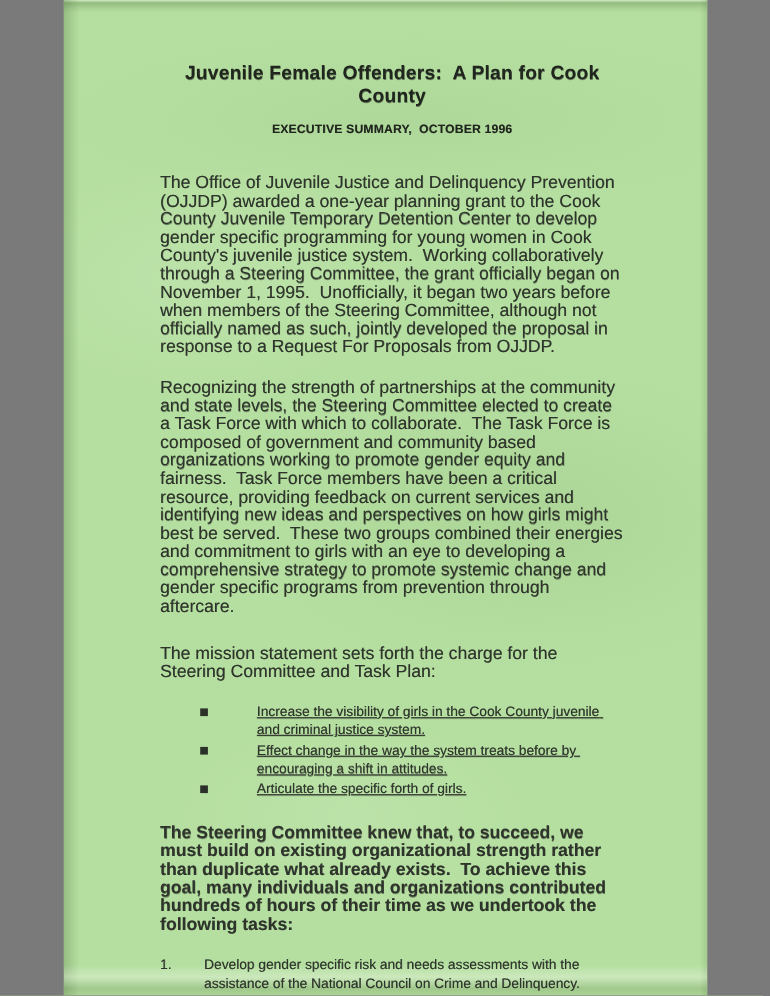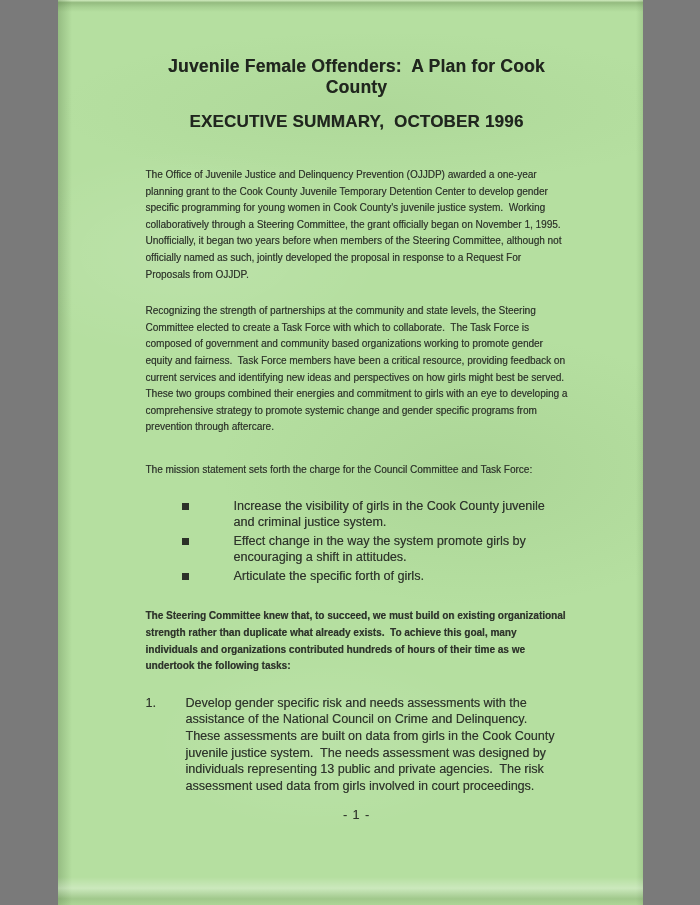--- a/index.html
+++ b/index.html
@@ -60,36 +60,36 @@
     text-align: center;
     font-size: 17.5px;
     font-weight: 700;
     letter-spacing: 0.2px;
     color: #20261e;
     text-shadow: 0.3px 0.3px 0.4px rgba(32,38,30,0.55);
   }
   .subtitle {
     margin: 14px 0 0 0;
     text-align: center;
-    font-size: 17px;
+    font-size: 11px;
     font-weight: 700;
     letter-spacing: 0.2px;
     color: #20261e;
     text-shadow: 0.3px 0.3px 0.4px rgba(32,38,30,0.5);
   }
   .para {
     margin: 20px 0 0 0;
-    font-size: 10px;
+    font-size: 16px;
     line-height: 16.6px;
     text-shadow: 0.3px 0.3px 0.3px rgba(40,46,37,0.5);
   }
   .para.first { margin-top: 35px; }
   .para.mission { margin-top: 26px; }
   .para.tasks-intro { margin-top: 24px; font-weight: bold; }
-  .bullets { margin-top: 19px; }
+  .bullets { margin-top: 19px; text-decoration: underline; }
   .bullet-row {
     display: flex;
     align-items: flex-start;
     margin-top: 2px;
     font-size: 12.5px;
     line-height: 16.6px;
     text-shadow: 0.3px 0.3px 0.3px rgba(40,46,37,0.5);
   }
   .sq {
     flex: none;
@@ -126,30 +126,30 @@
   <div class="crease"></div>
 
   <div class="content">
     <h1 class="title bind-text">Juvenile Female Offenders:  A Plan for Cook County</h1>
     <h2 class="subtitle bind-text">EXECUTIVE SUMMARY,  OCTOBER 1996</h2>
 
     <p class="para first bind-text">The Office of Juvenile Justice and Delinquency Prevention (OJJDP) awarded a one-year planning grant to the Cook County Juvenile Temporary Detention Center to develop gender specific programming for young women in Cook County's juvenile justice system.  Working collaboratively through a Steering Committee, the grant officially began on November 1, 1995.  Unofficially, it began two years before when members of the Steering Committee, although not officially named as such, jointly developed the proposal in response to a Request For Proposals from OJJDP.</p>
 
     <p class="para bind-text">Recognizing the strength of partnerships at the community and state levels, the Steering Committee elected to create a Task Force with which to collaborate.  The Task Force is composed of government and community based organizations working to promote gender equity and fairness.  Task Force members have been a critical resource, providing feedback on current services and identifying new ideas and perspectives on how girls might best be served.  These two groups combined their energies and commitment to girls with an eye to developing a comprehensive strategy to promote systemic change and gender specific programs from prevention through aftercare.</p>
 
-    <p class="para mission bind-text">The mission statement sets forth the charge for the Council Committee and Task Force:</p>
+    <p class="para mission bind-text">The mission statement sets forth the charge for the Steering Committee and Task Plan:</p>
 
     <div class="bullets">
       <div class="bullet-row">
         <span class="sq"></span>
         <span class="bullet-text bind-text">Increase the visibility of girls in the Cook County juvenile and criminal justice system.</span>
       </div>
       <div class="bullet-row">
         <span class="sq"></span>
-        <span class="bullet-text bind-text">Effect change in the way the system promote girls by encouraging a shift in attitudes.</span>
+        <span class="bullet-text bind-text">Effect change in the way the system treats before by encouraging a shift in attitudes.</span>
       </div>
       <div class="bullet-row">
         <span class="sq"></span>
         <span class="bullet-text bind-text">Articulate the specific forth of girls.</span>
       </div>
     </div>
 
     <p class="para tasks-intro bind-text">The Steering Committee knew that, to succeed, we must build on existing organizational strength rather than duplicate what already exists.  To achieve this goal, many individuals and organizations contributed hundreds of hours of their time as we undertook the following tasks:</p>
 
     <div class="task-row">

